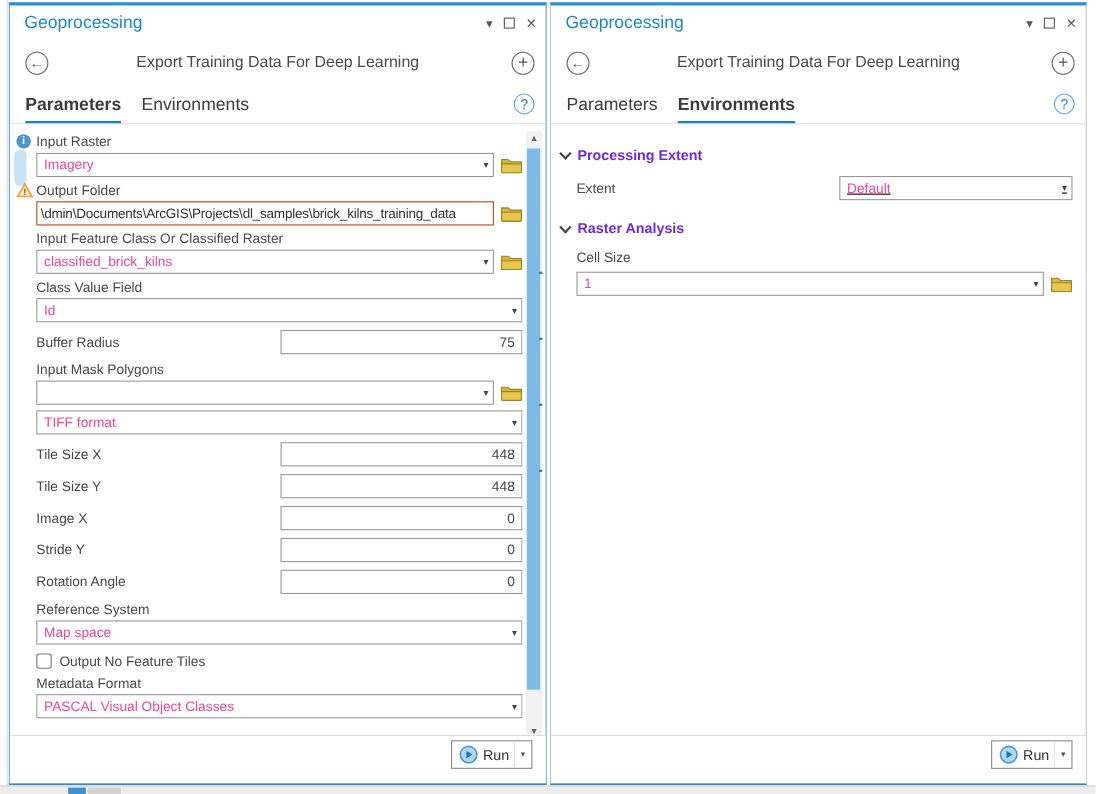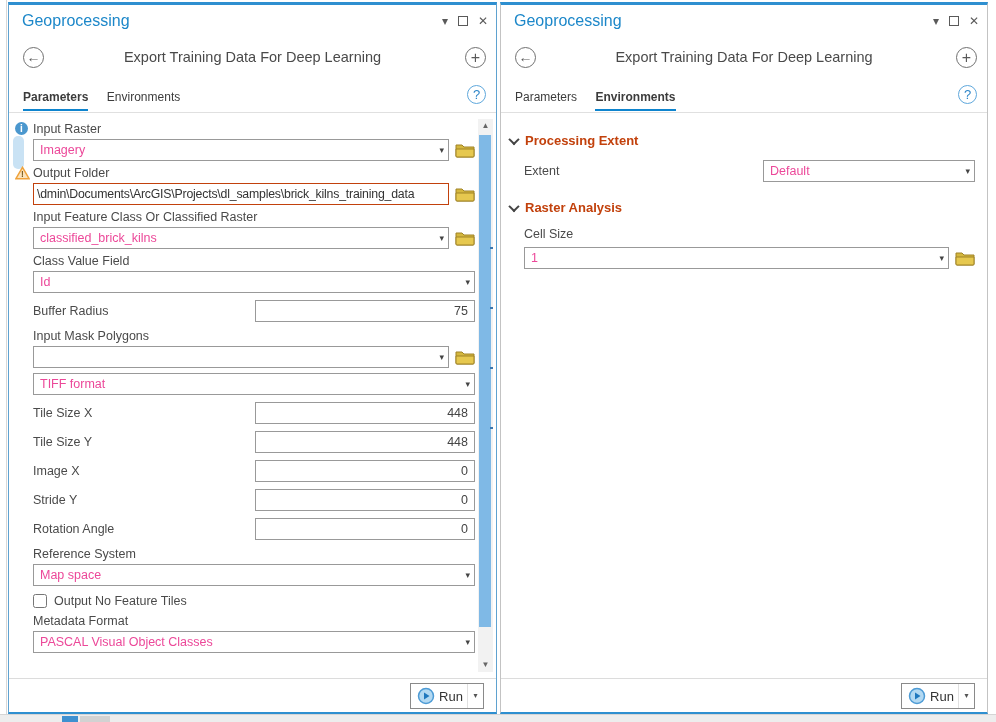--- a/index.html
+++ b/index.html
@@ -25,21 +25,21 @@
   .headrow { position:relative; height:40px; }
   .circle-btn { position:absolute; width:21px; height:21px; border:1.5px solid #707070;
     border-radius:50%; color:#5a5a5a; font-size:14px; line-height:19px; text-align:center; }
   .back-btn { left:14px; top:8px; }
   .add-btn  { right:10px; top:8px; font-size:16px; }
   .tool-title { position:absolute; left:50px; right:50px; top:10px; text-align:center;
     font-size:14.5px; color:#4a4a4a; white-space:nowrap; }
 
   
   .tabsbar { position:relative; height:30px; border-bottom:1px solid #e0e0e0; margin-top:4px; }
-  .tab { position:relative; display:inline-block; margin-left:14px; font-size:12px; color:#3c3c3c;
+  .tab { position:relative; display:inline-block; margin-left:14px; font-size:16px; color:#3c3c3c;
     padding-bottom:5px; top:4px; cursor:default; }
   .tab.active { font-weight:bold; border-bottom:2px solid #0e84ce; }
   .help-btn { position:absolute; right:10px; top:2px; width:19px; height:19px; border:1.5px solid #5fa8dc;
     border-radius:50%; color:#2e86c8; font-size:13px; line-height:17px; text-align:center; }
 
   
   .lp-content { position:absolute; left:0; top:112px; right:21px; bottom:36px;
     padding:5px 0 0 24px; overflow:hidden; }
   .hl-bar { position:absolute; left:4px; top:131px; width:11px; height:33px;
     background:#c9e2f4; border-radius:5px; }
@@ -70,37 +70,37 @@
 
   
   .vscroll { position:absolute; top:114px; right:3px; width:15px; bottom:40px; background:#f2f2f2; }
   .scroll-arrow { position:absolute; left:0; right:0; height:14px; text-align:center; font-size:8px;
     color:#666; line-height:14px; cursor:pointer; }
   .scroll-arrow.up { top:0; } .scroll-arrow.down { bottom:0; }
   .vthumb { position:absolute; left:1px; right:2px; top:16px; height:492px; background:#7fb9e6; }
   .vtick { position:absolute; right:0; width:3px; height:2px; background:#3b78b0; }
 
   
-  .runbar { position:absolute; left:0; right:0; bottom:0; height:34px; border-top:1px solid #dcdcdc;
+  .runbar { position:absolute; left:0; right:0; bottom:0; height:44px; border-top:1px solid #dcdcdc;
     background:#fff; }
   .run-btn { position:absolute; right:12px; top:4px; width:74px; height:26px; background:#fff;
     border:1px solid #8a8a8a; display:flex; align-items:center; cursor:pointer; }
   .run-label { flex:1; text-align:center; font-size:13px; color:#333; }
   .run-caret { width:16px; border-left:1px solid #e0e0e0; text-align:center; font-size:8px; color:#555;
     align-self:stretch; line-height:24px; }
 
   
   .rp-content { position:absolute; left:0; top:112px; right:0; bottom:36px; padding:2px 12px 0 9px; }
   .sectionhead { display:flex; align-items:center; gap:7px; margin:14px 0 12px;
-    font-size:13px; font-weight:bold; color:#c2410c; }
+    font-size:13px; font-weight:bold; color:#6d28d9; }
   .chev { width:8px; height:8px; border-left:2px solid #444; border-bottom:2px solid #444;
     transform:rotate(-45deg) translate(1px,-1px); display:inline-block; }
   .extentrow { display:flex; align-items:center; margin:0 0 8px 14px; }
   .extentrow .nlabel { flex:1; font-size:12.5px; color:#4a4a4a; }
-  .extentrow .combo { flex:0 0 212px; }
+  .extentrow .combo { flex:0 0 212px;text-decoration:underline; }
   .cs-label { margin-left:14px; }
   .cs-row { margin-left:14px; }
 
   
   .footer { position:absolute; left:0; right:0; bottom:0; height:8px; background:#ededed;
     border-top:1px solid #d5d5d5; }
   .hthumb-blue { position:absolute; left:62px; top:1px; width:16px; height:6px; background:#3e90d0; }
   .hthumb-gray { position:absolute; left:80px; top:1px; width:30px; height:6px; background:#d2d2d2; }
 </style>
 </head>

